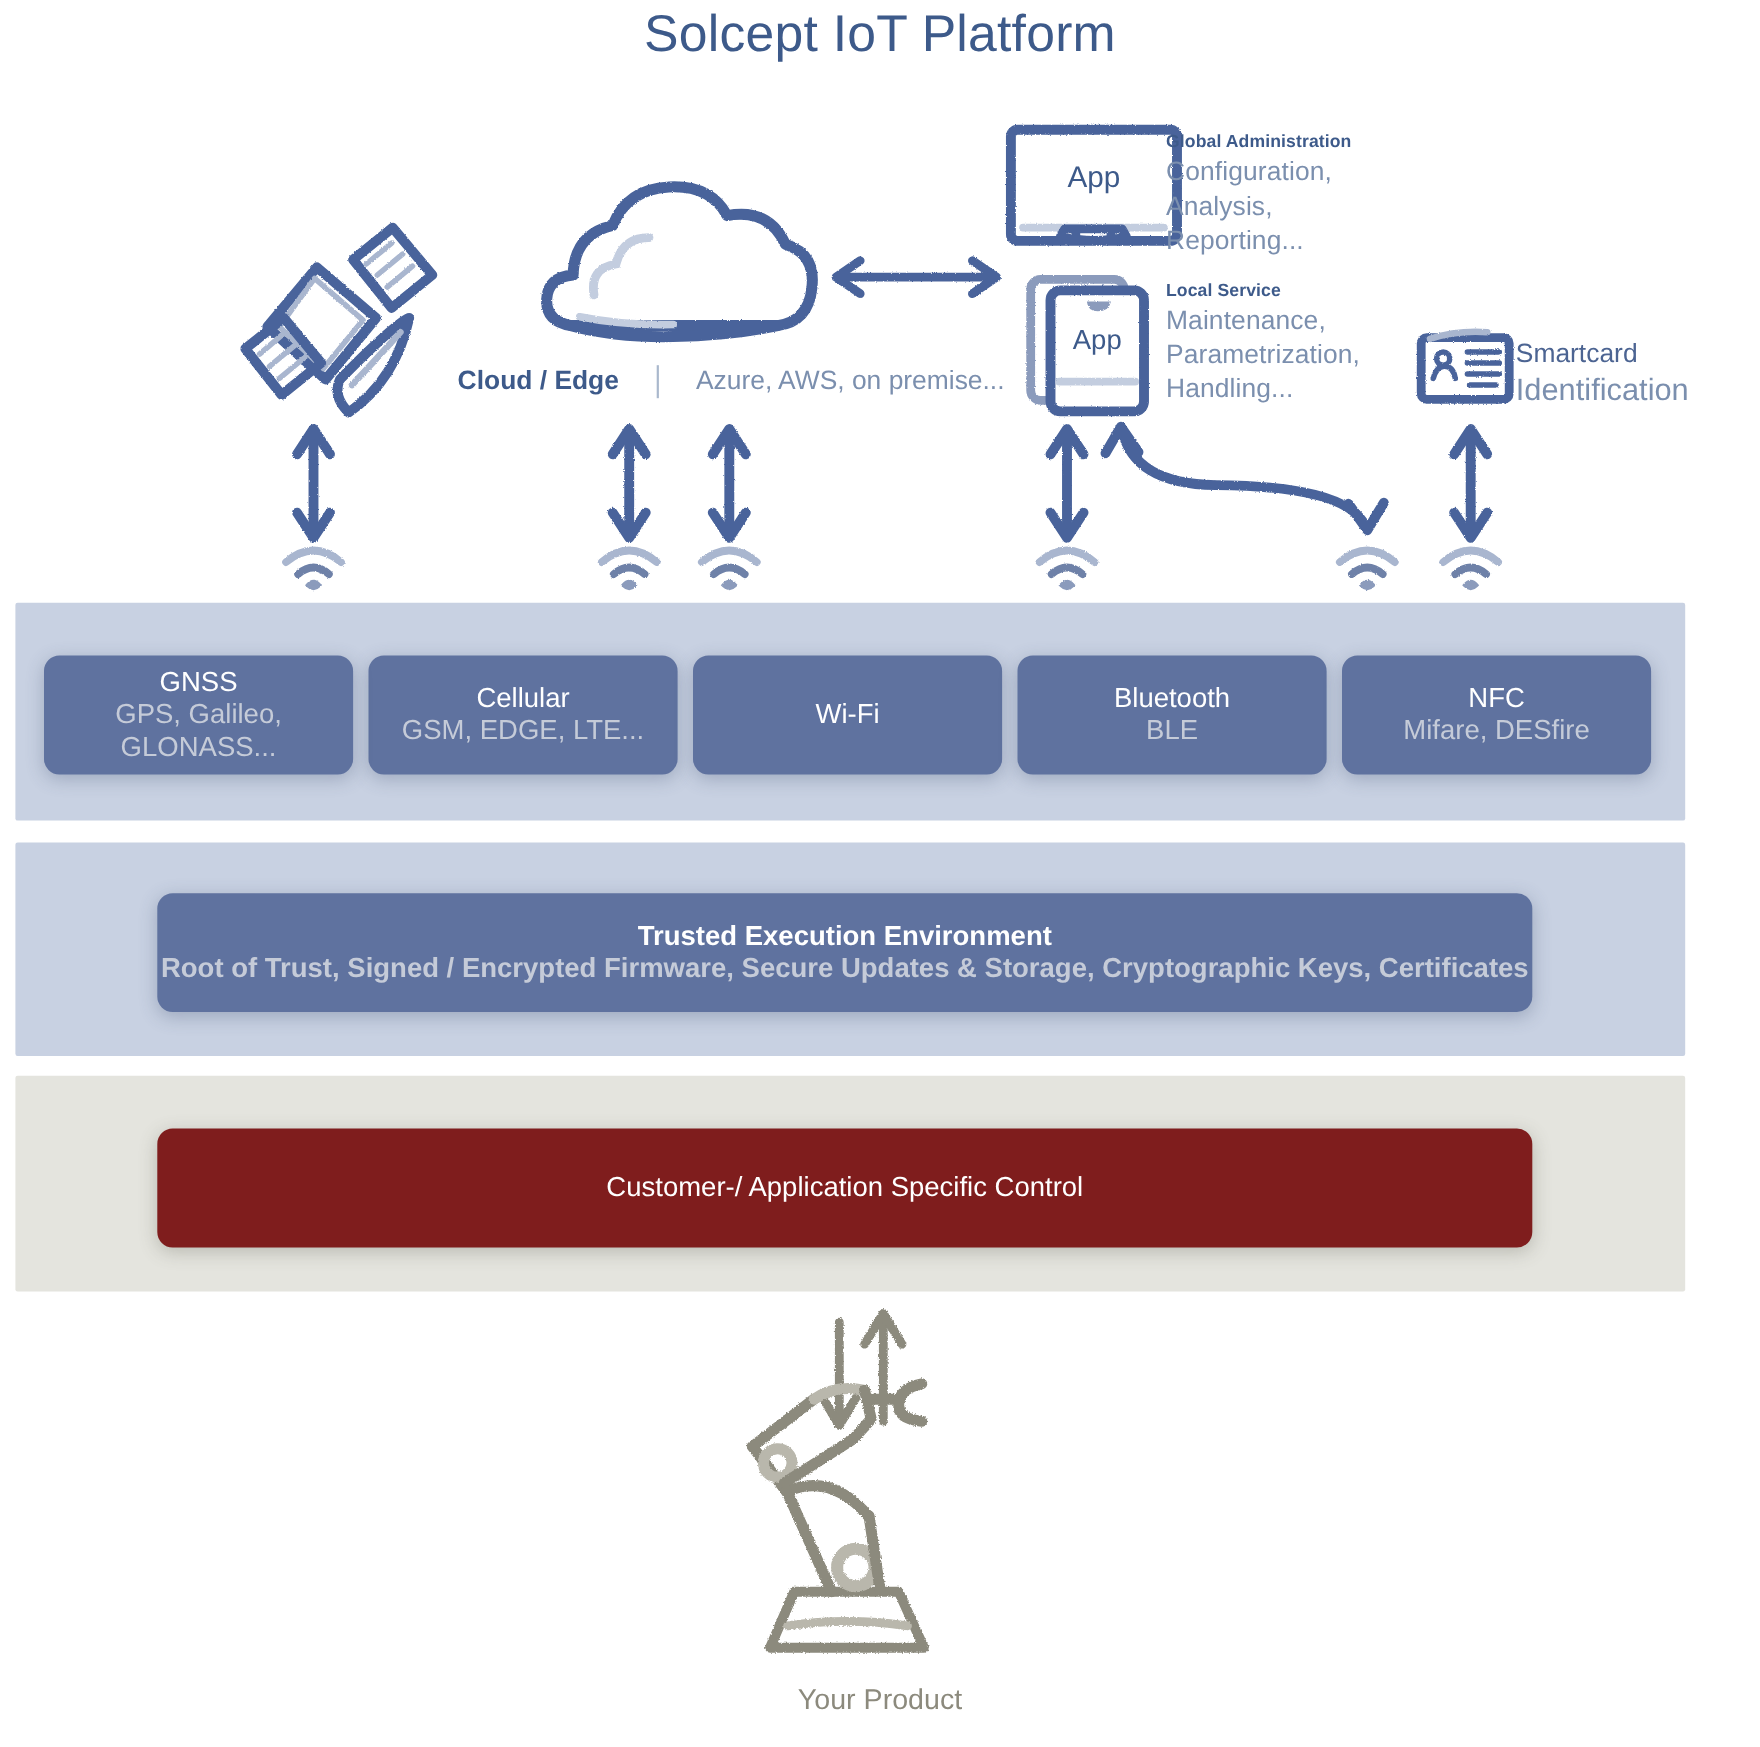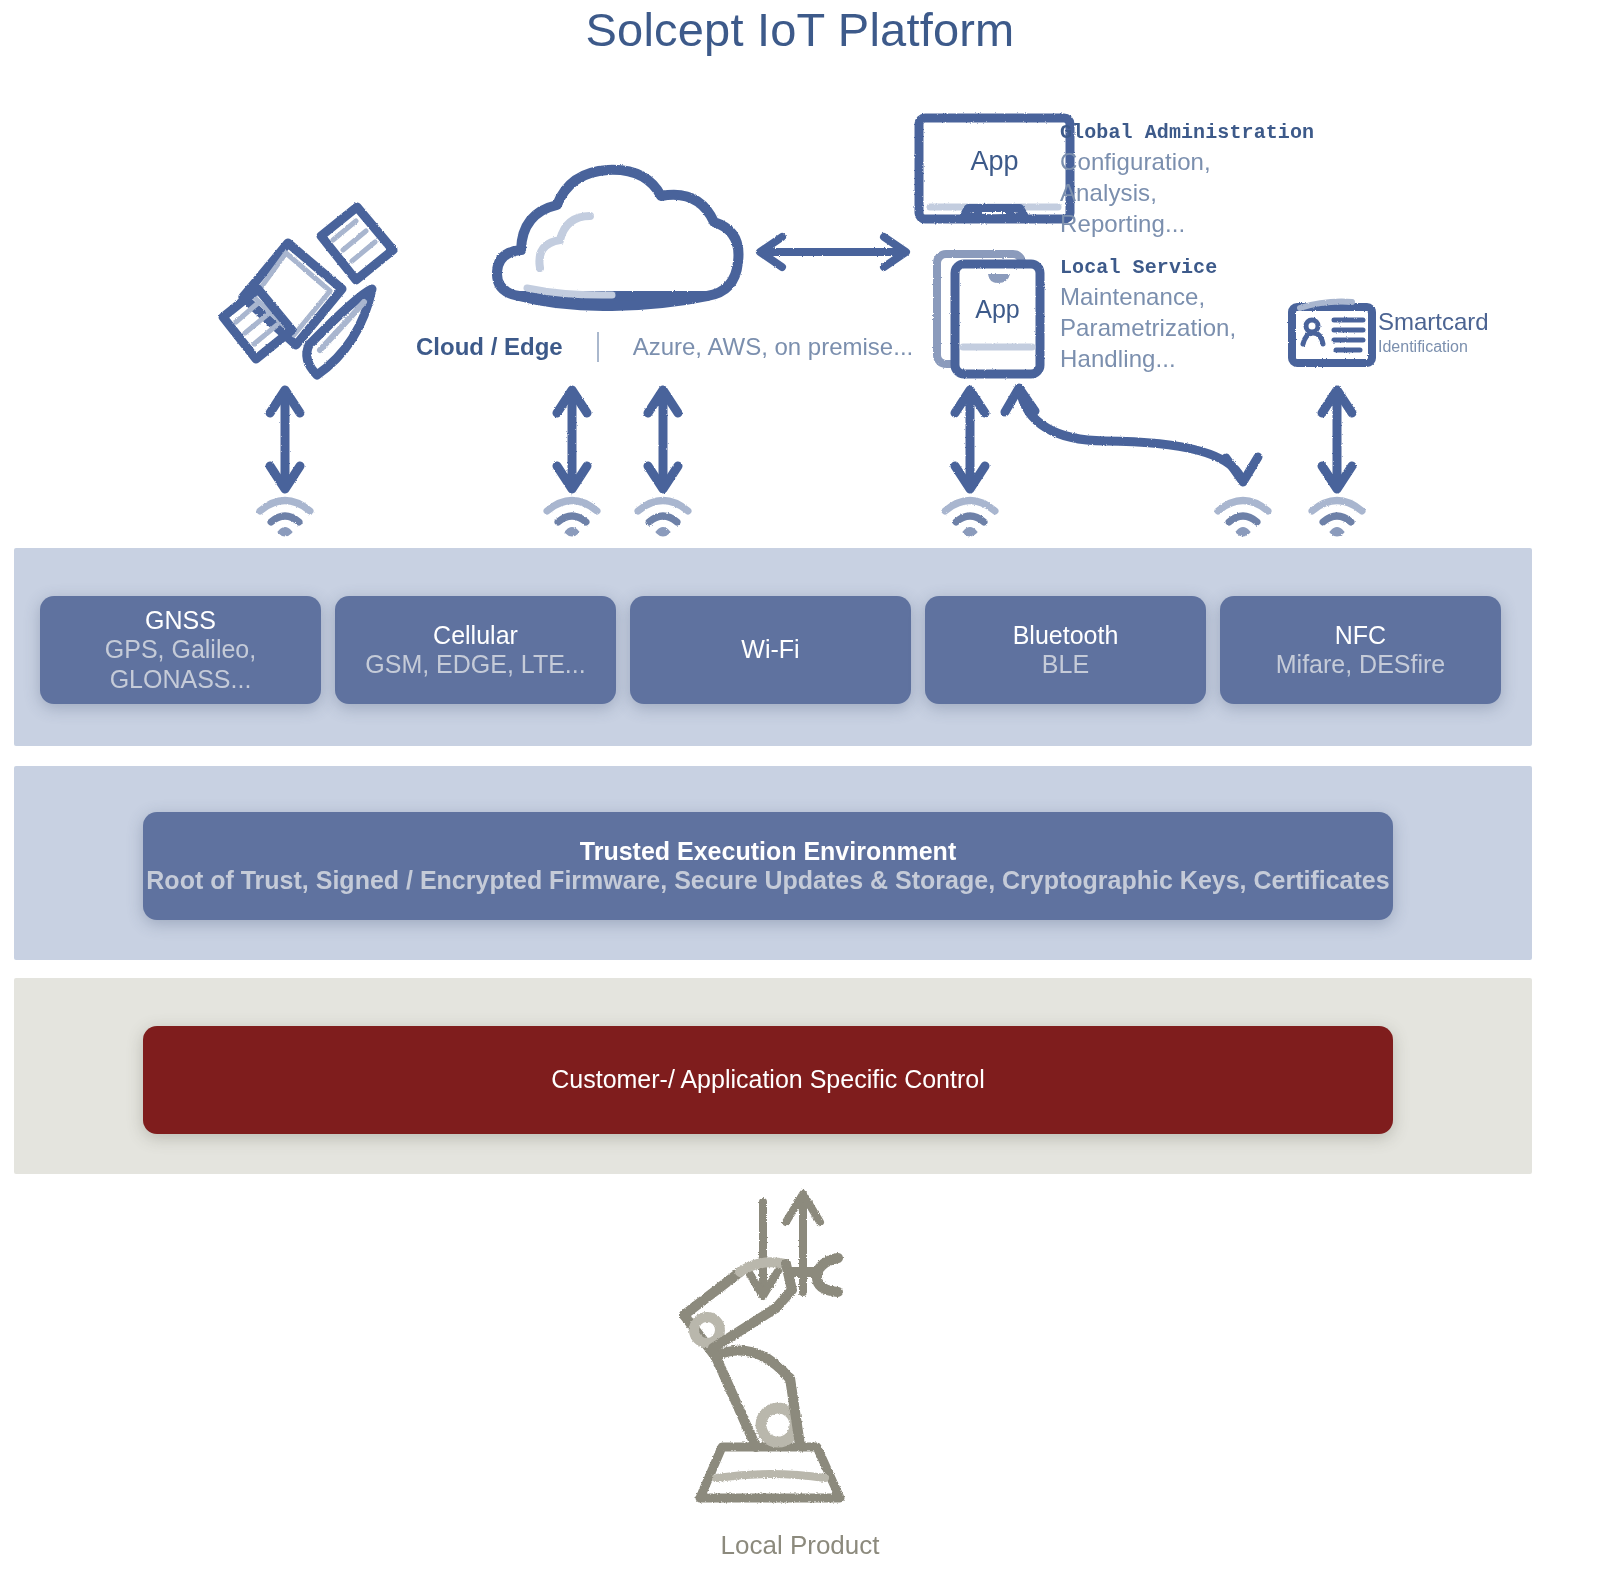--- a/index.html
+++ b/index.html
@@ -21,33 +21,33 @@
     letter-spacing:.2px;
     color:#3d5a8a;
     font-weight:400;
   }
 
   
   .abs{position:absolute;}
 
   
   .txtblock{position:absolute;line-height:1.30;}
-  .txtblock .hd{font-size:20px;font-weight:700;color:#3d5a8a;letter-spacing:.1px;font-family:Liberation Mono, monospace;}
+  .txtblock .hd{font-size:16px;font-weight:700;color:#3d5a8a;letter-spacing:.1px;}
   .txtblock .ln{font-size:24px;font-weight:400;color:#7b8fae;letter-spacing:.1px;}
 
   
   #cloudcap{position:absolute;left:416px;top:332px;display:flex;align-items:center;gap:16px;}
   #cloudcap .bold{font-size:24px;font-weight:700;color:#3d5a8a;}
   #cloudcap .sep{display:inline-block;width:2px;height:30px;background:#aab8cd;margin:0 18px;}
   #cloudcap .light{font-size:24px;font-weight:400;color:#7b8fae;}
 
   
   #smartcap{position:absolute;left:1378px;top:306px;line-height:1.30;}
   #smartcap .l1{font-size:24px;color:#4c6492;}
-  #smartcap .l2{font-size:16px;color:#7b8fae;}
+  #smartcap .l2{font-size:28px;color:#7b8fae;}
 
   
   .band{position:absolute;border-radius:2px;}
   #band-connectivity{left:14px;top:548px;width:1518px;height:198px;background:#c8d1e2;}
   #band-tee{left:14px;top:766px;width:1518px;height:194px;background:#c8d1e2;}
   #band-control{left:14px;top:978px;width:1518px;height:196px;background:#e4e4de;}
 
   
   .card{
     position:absolute;
@@ -349,15 +349,15 @@
   <div class="card" id="card-tee">
     <div class="t">Trusted Execution Environment</div>
     <div class="s">Root of Trust, Signed / Encrypted Firmware, Secure Updates &amp; Storage, Cryptographic Keys, Certificates</div>
   </div>
 
   <div class="band" id="band-control"></div>
   <div class="card" id="card-control">
     <div class="t">Customer-/ Application Specific Control</div>
   </div>
 
-  <div id="prodcap">Local Product</div>
+  <div id="prodcap">Your Product</div>
 
 </div>
 
 </body></html>

